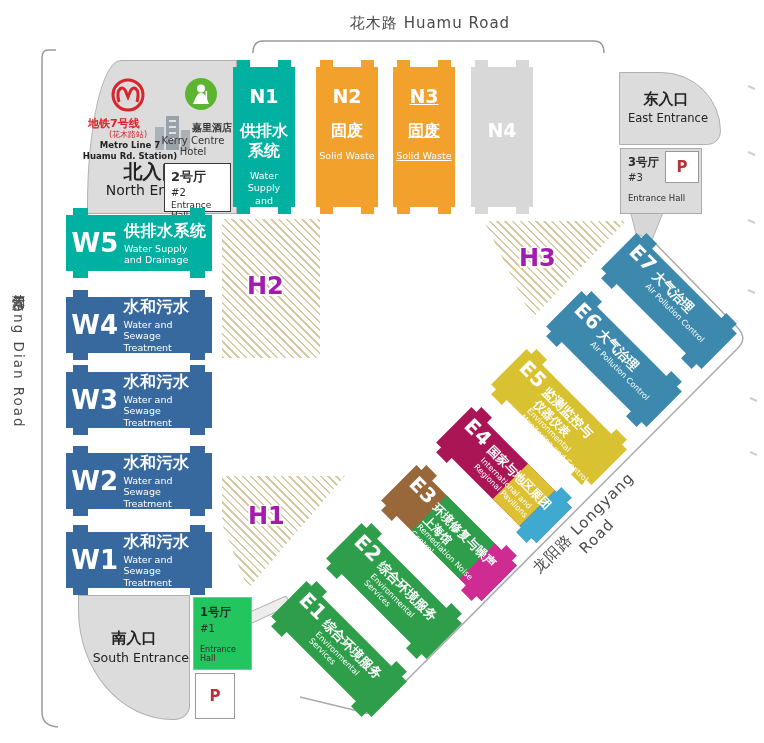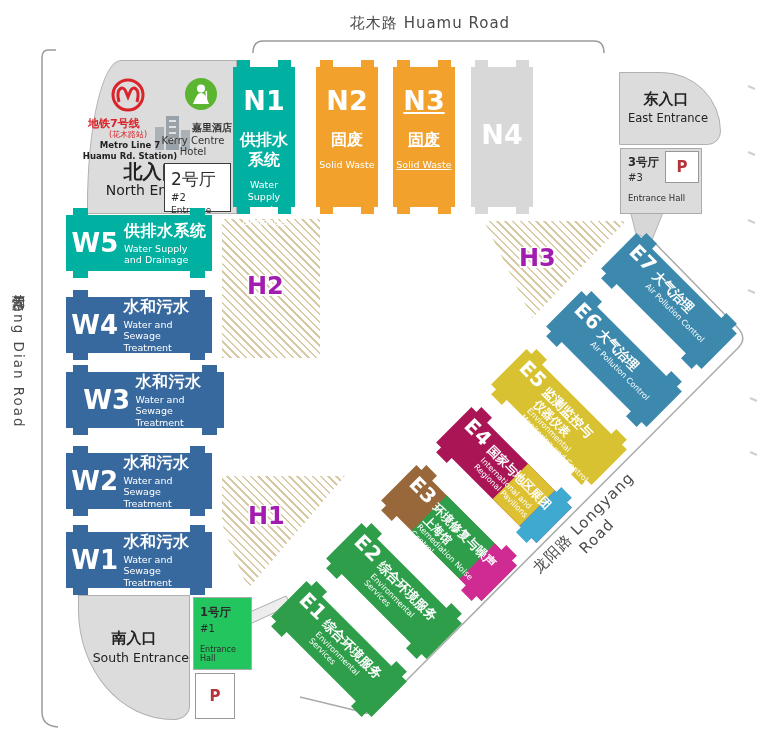--- a/index.html
+++ b/index.html
@@ -9,21 +9,21 @@
   svg.bg{position:absolute;left:0;top:0;z-index:0}
   
   .hall{position:absolute;color:#fff;z-index:2}
   .tab,.stripe{display:block;position:absolute}
   .tab{width:15px;height:8px;background:inherit}
   .tab.tl{top:-7px;left:7px}.tab.tr{top:-7px;right:7px}
   .tab.bl{bottom:-7px;left:7px}.tab.br{bottom:-7px;right:7px}
   .nhall{width:62px;height:140px;top:67px;text-align:center}
   .nhall .tab{width:13px}
   .nhall .tab.tl,.nhall .tab.bl{left:4px}.nhall .tab.tr,.nhall .tab.br{right:4px}
-  .nhall .hid{font-size:27px;font-weight:bold;margin-top:18px}
+  .nhall .hid{font-size:19px;font-weight:bold;margin-top:18px}
   .nhall .hzh{font-size:16px;font-weight:bold;margin-top:14px;white-space:pre-line;line-height:1.25}
   .nhall .hen{font-size:9.5px;margin-top:9px;white-space:pre-line;line-height:1.3}
   .whall{left:66px;width:146px;height:56px;display:flex;align-items:center}
   .whall .wid{width:58px;text-align:center;font-size:26px;font-weight:bold}
   .whall .hzh{font-size:16px;font-weight:bold;letter-spacing:.5px}
   .whall .hen{font-size:9.5px;white-space:pre-line;line-height:1.2;margin-top:1px}
   .ehall{width:142px;height:50px;transform:translate(-50%,-50%) rotate(45deg)}
   .stripe{top:0;bottom:0}
   .econtent{position:relative;z-index:2;padding:1px 0 0 8px}
   .eid{font-size:20px;font-weight:bold;letter-spacing:1px}
@@ -105,21 +105,21 @@
     <div class="abs" style="left:0;top:68px;width:80px;text-align:center;color:#d8242a;font-size:8px">(花木路站)</div>
     <div class="abs" style="left:0;top:79px;width:84px;text-align:center;color:#222;font-weight:bold;font-size:8.5px">Metro Line 7</div>
     <div class="abs" style="left:-6px;top:90px;width:96px;text-align:center;color:#222;font-weight:bold;font-size:8.5px">Huamu Rd. Station)</div>
     <div class="abs" style="left:104px;top:60px;width:44px;color:#333;font-weight:bold;font-size:10px">嘉里酒店</div>
     <div class="abs" style="left:60px;top:74px;width:90px;text-align:center;color:#333;font-size:10px">Kerry Centre Hotel</div>
     <div class="abs" style="left:8px;top:98px;width:112px;text-align:center;color:#222;font-weight:bold;font-size:19px">北入口</div>
     <div class="abs" style="left:0;top:121px;width:142px;text-align:center;color:#222;font-size:14px">North Entrance</div>
   </div>
 
   <div class="whitebox" style="left:164px;top:163px;width:67px;height:49px;padding:4px 6px;box-sizing:border-box">
-    <div style="font-weight:normal;font-size:17px">2号厅</div>
+    <div style="font-weight:bold;font-size:13px">2号厅</div>
     <div style="font-size:10px;margin-top:1px">#2</div>
     <div style="font-size:9px;margin-top:2px">Entrance Hall</div>
   </div>
 
   <div class="fan" style="left:619px;top:72px;width:100px;height:71px;border-radius:0 62px 14px 0 / 0 62px 14px 0">
     <div class="abs" style="left:0;top:17px;width:92px;text-align:center;color:#222;font-weight:bold;font-size:15px">东入口</div>
     <div class="abs" style="left:0;top:38px;width:96px;text-align:center;color:#222;font-size:11.5px">East Entrance</div>
   </div>
 
   <div class="graybox" style="left:620px;top:148px;width:80px;height:64px">
@@ -195,21 +195,21 @@
       <i class="tab tr"></i>
     <i class="tab bl"></i>
       <i class="tab br"></i>
     <div class="wid">W4</div>
     <div>
         <div class="hzh">水和污水</div>
          <div class="hen">Water and Sewage
 Treatment</div>
       </div>
   </div>
-  <div class="hall whall" style="top: 372px; background: rgb(56, 105, 158); padding-left: 12px;">
+  <div class="hall whall" style="top: 372px; background: rgb(56, 105, 158);">
     <i class="tab tl"></i>
       <i class="tab tr"></i>
     <i class="tab bl"></i>
       <i class="tab br"></i>
     <div class="wid">W3</div>
     <div>
         <div class="hzh">水和污水</div>
          <div class="hen">Water and Sewage
 Treatment</div>
       </div>

